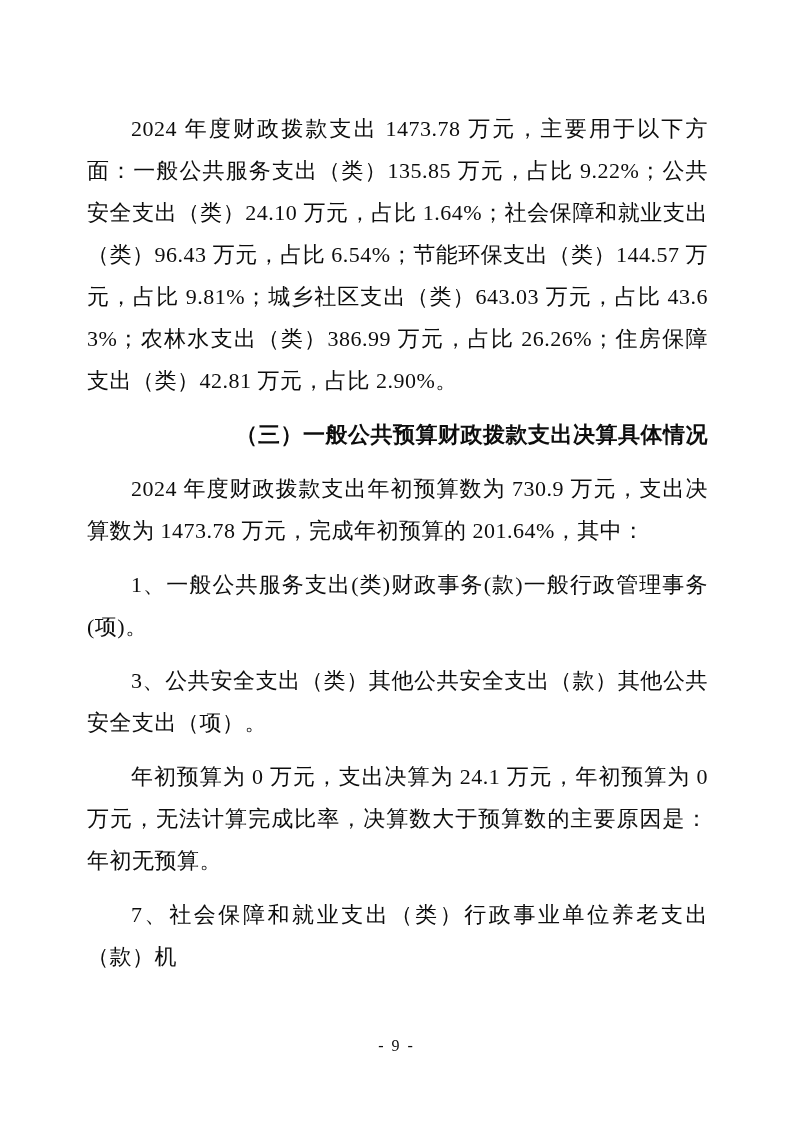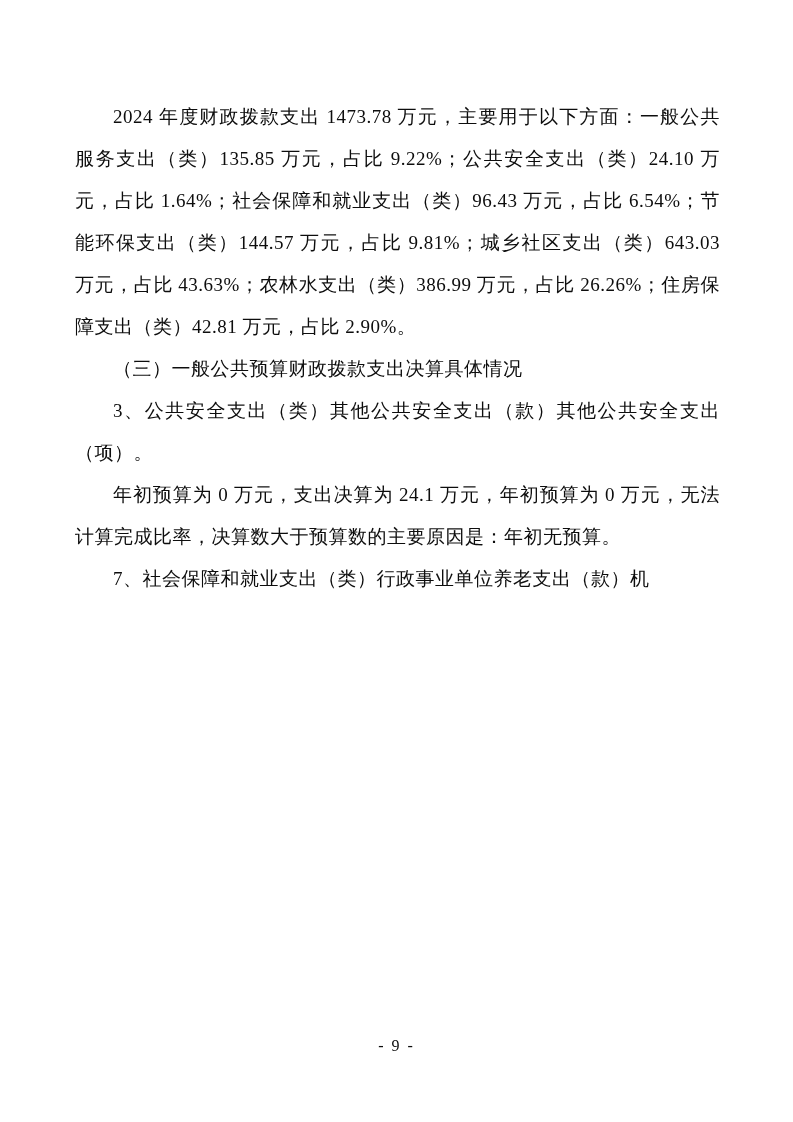--- a/index.html
+++ b/index.html
@@ -16,50 +16,52 @@
     font-family: "Liberation Serif", "DejaVu Serif", serif;
     color: #0d0d0d;
   }
   .content {
     position: absolute;
     top: 96px;
     left: 75px;
     width: 645px;
   }
   .para {
-    margin: 0;
-    font-size: 19px;
+    margin: 12px;
+    font-size: 22px;
     line-height: 42px;
     text-align: justify;
     text-justify: inter-ideograph;
     text-indent: 2em;
     letter-spacing: 0.5px;
     word-break: break-all;
   }
   .para.heading {
-    font-weight: normal;
-    text-align: left;
+    font-weight: bold;
+    text-align: right;
   }
   .footer {
     position: absolute;
     top: 1034px;
     left: 0;
     width: 100%;
     text-align: center;
     font-size: 16px;
     line-height: 24px;
     letter-spacing: 2px;
     color: #0d0d0d;
   }
 </style>
 </head>
 <body>
 
 <div class="page">
   <div class="content" id="content">
       <p class="para body">2024 年度财政拨款支出 1473.78 万元，主要用于以下方面：一般公共服务支出（类）135.85 万元，占比 9.22%；公共安全支出（类）24.10 万元，占比 1.64%；社会保障和就业支出（类）96.43 万元，占比 6.54%；节能环保支出（类）144.57 万元，占比 9.81%；城乡社区支出（类）643.03 万元，占比 43.63%；农林水支出（类）386.99 万元，占比 26.26%；住房保障支出（类）42.81 万元，占比 2.90%。</p>
       <p class="para heading">（三）一般公共预算财政拨款支出决算具体情况</p>
+      <p class="para body">2024 年度财政拨款支出年初预算数为 730.9 万元，支出决算数为 1473.78 万元，完成年初预算的 201.64%，其中：</p>
+      <p class="para body">1、一般公共服务支出(类)财政事务(款)一般行政管理事务(项)。</p>
       <p class="para body">3、公共安全支出（类）其他公共安全支出（款）其他公共安全支出（项）。</p>
       <p class="para body">年初预算为 0 万元，支出决算为 24.1 万元，年初预算为 0 万元，无法计算完成比率，决算数大于预算数的主要原因是：年初无预算。</p>
       <p class="para body">7、社会保障和就业支出（类）行政事业单位养老支出（款）机</p>
     </div>
   <div class="footer">- 9 -</div>
 </div>
 
 </body></html>

